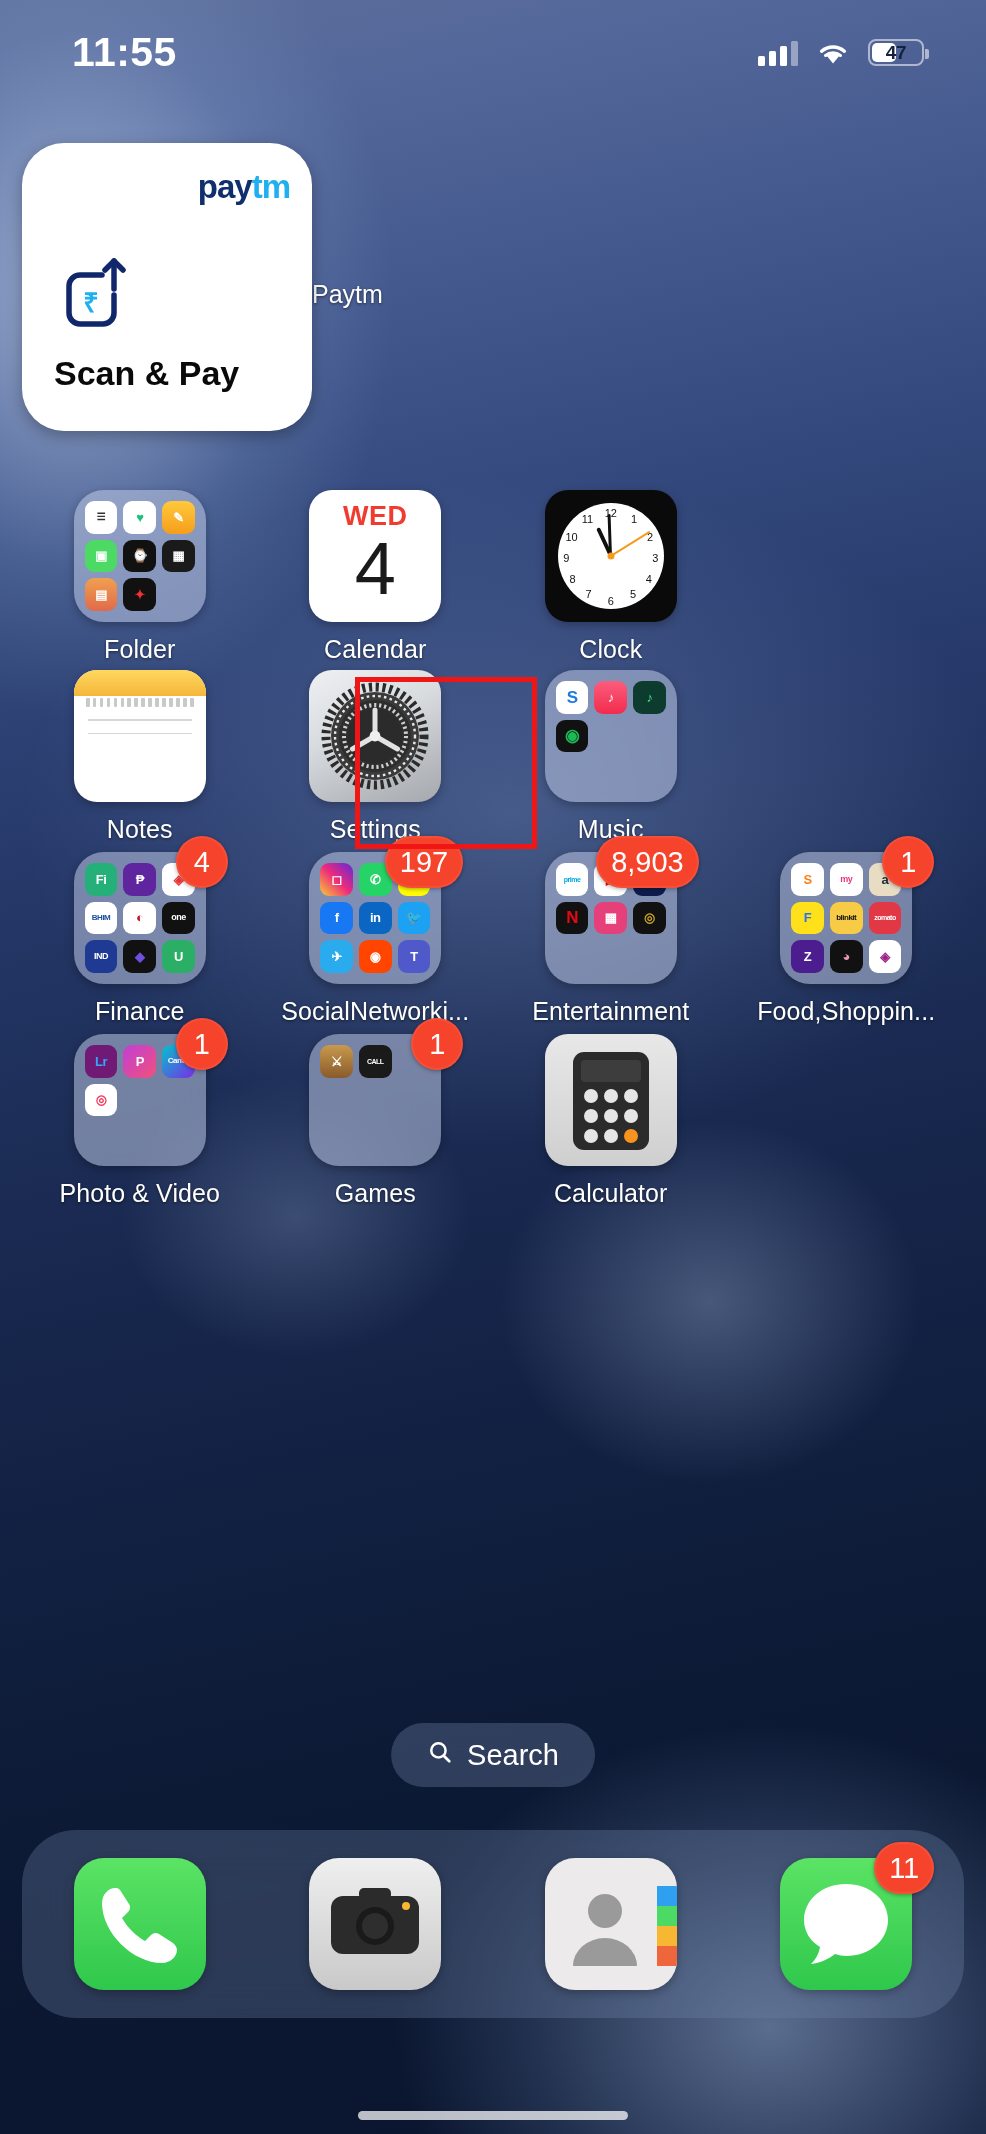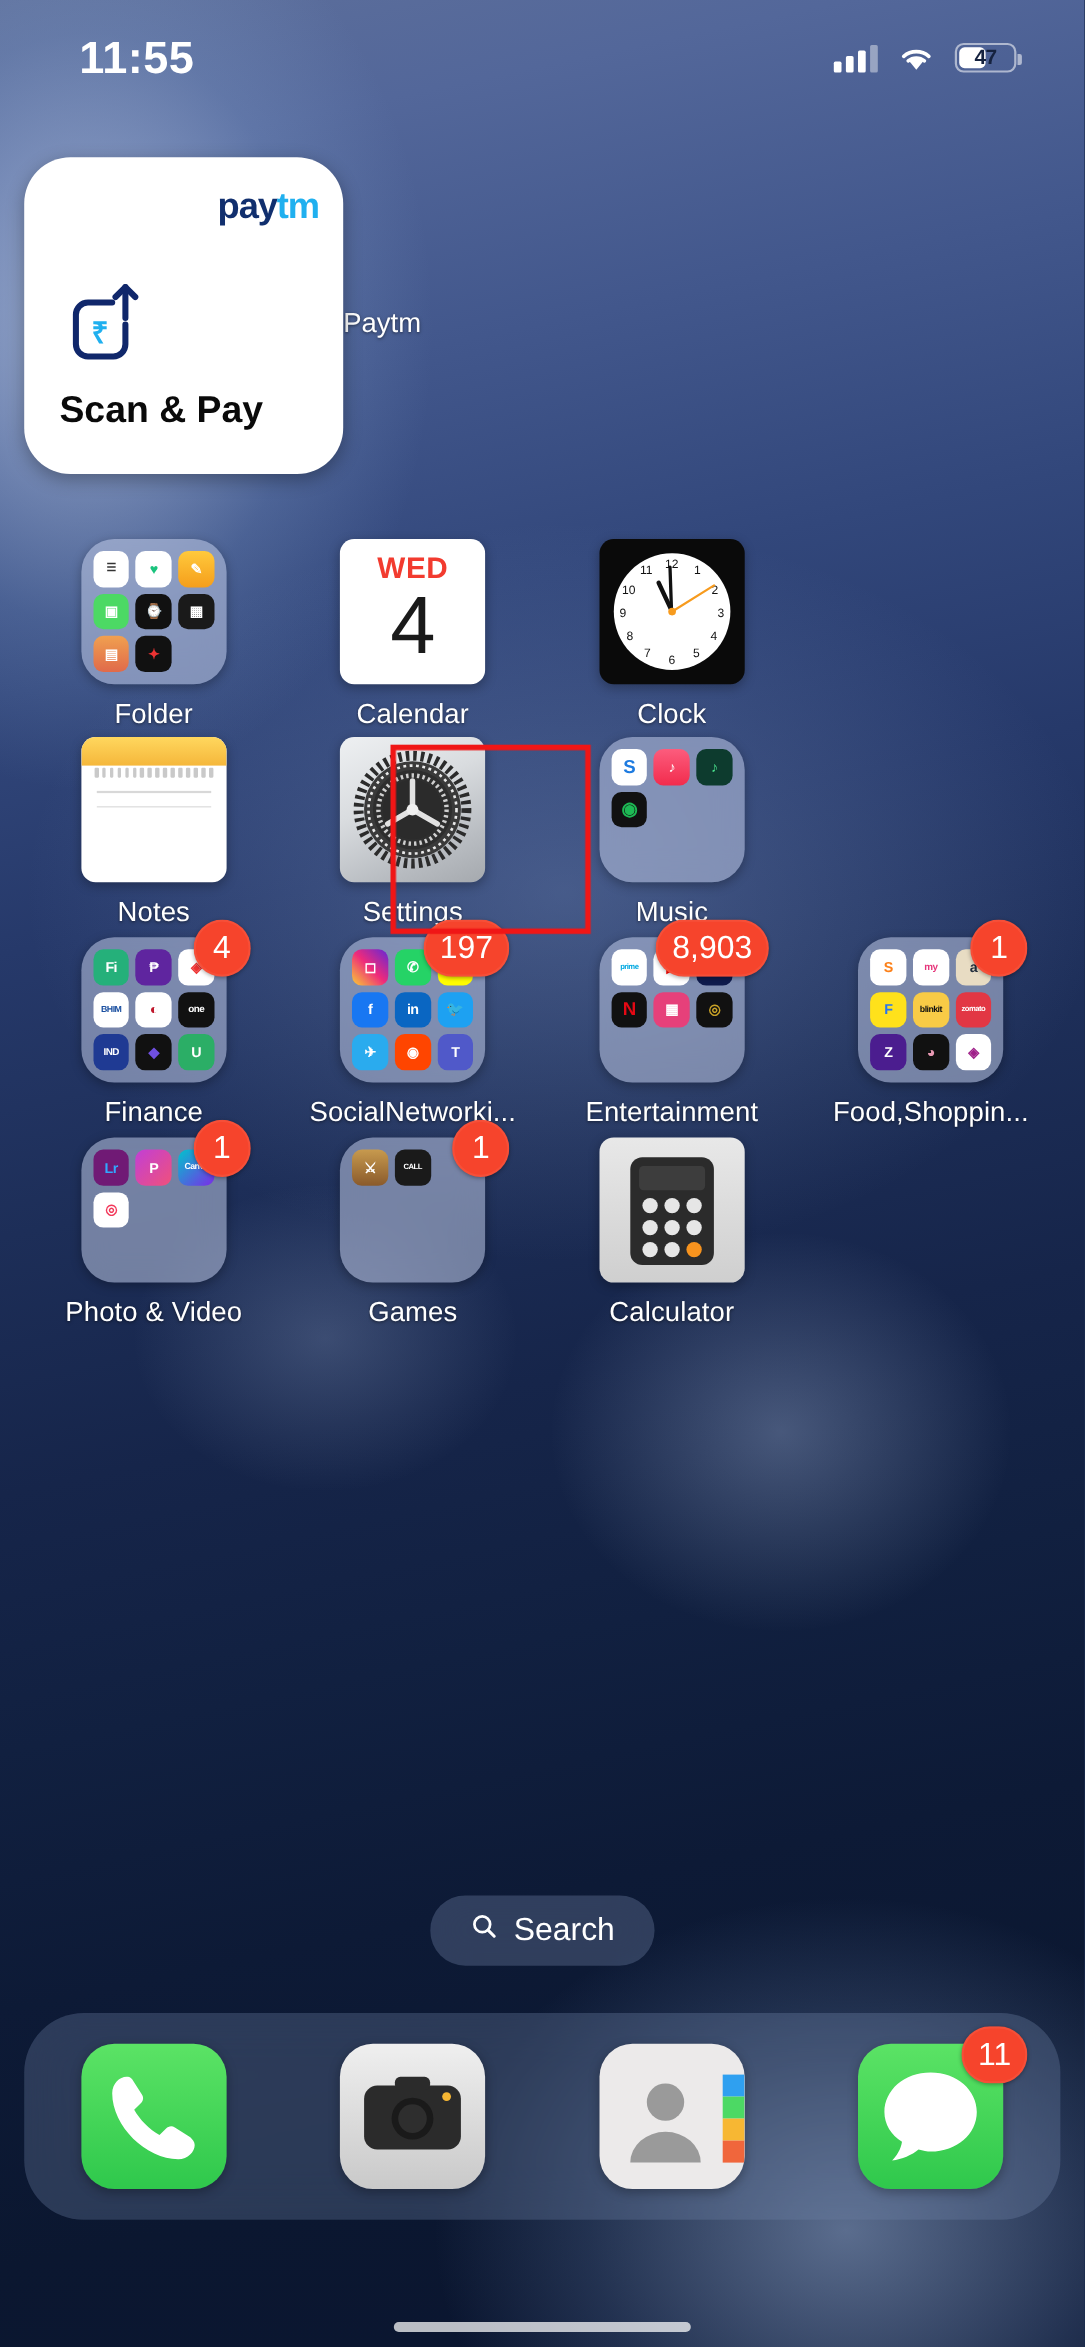--- a/index.html
+++ b/index.html
@@ -59,21 +59,21 @@
     font-size:19px; font-weight:700; color:#15223f; letter-spacing:-0.4px;
   }
 
   
   #home { position:absolute; inset:0; z-index:20; }
   .row { display:flex; position:absolute; left:0; right:0; padding:0 22px; }
 
   .cell { width:25%; display:flex; flex-direction:column; align-items:center; }
   .icon-wrap { width:132px; height:132px; position:relative; }
   .icon {
-    width:132px; height:132px; border-radius:13px; overflow:hidden;
+    width:132px; height:132px; border-radius:23px; overflow:hidden;
     position:relative; box-shadow:0 3px 10px rgba(0,0,0,.28);
   }
   .label {
     margin-top:13px; color:#fff; font-size:25px; letter-spacing:.1px;
     text-shadow:0 1px 3px rgba(0,0,0,.55); white-space:nowrap;
     max-width:200px; overflow:hidden; text-overflow:ellipsis; text-align:center;
   }
   .badge {
     position:absolute; top:-16px; right:-22px; min-width:52px; height:52px;
     background:#F6442C; border-radius:26px; color:#fff; font-size:29px;

